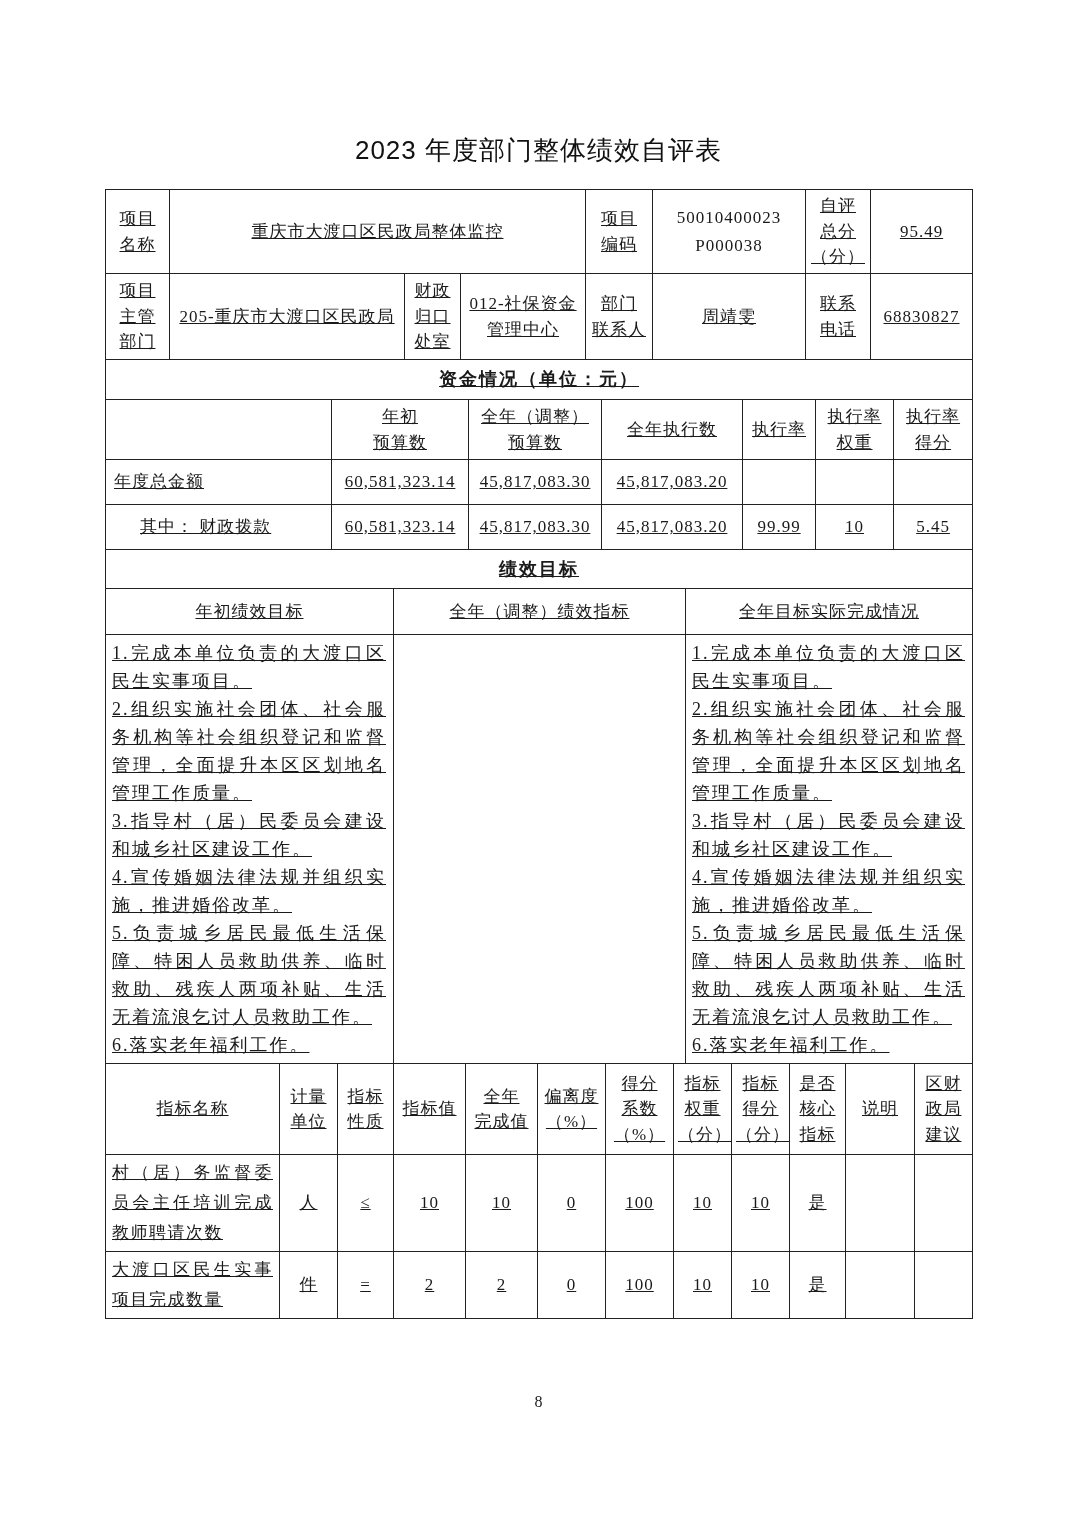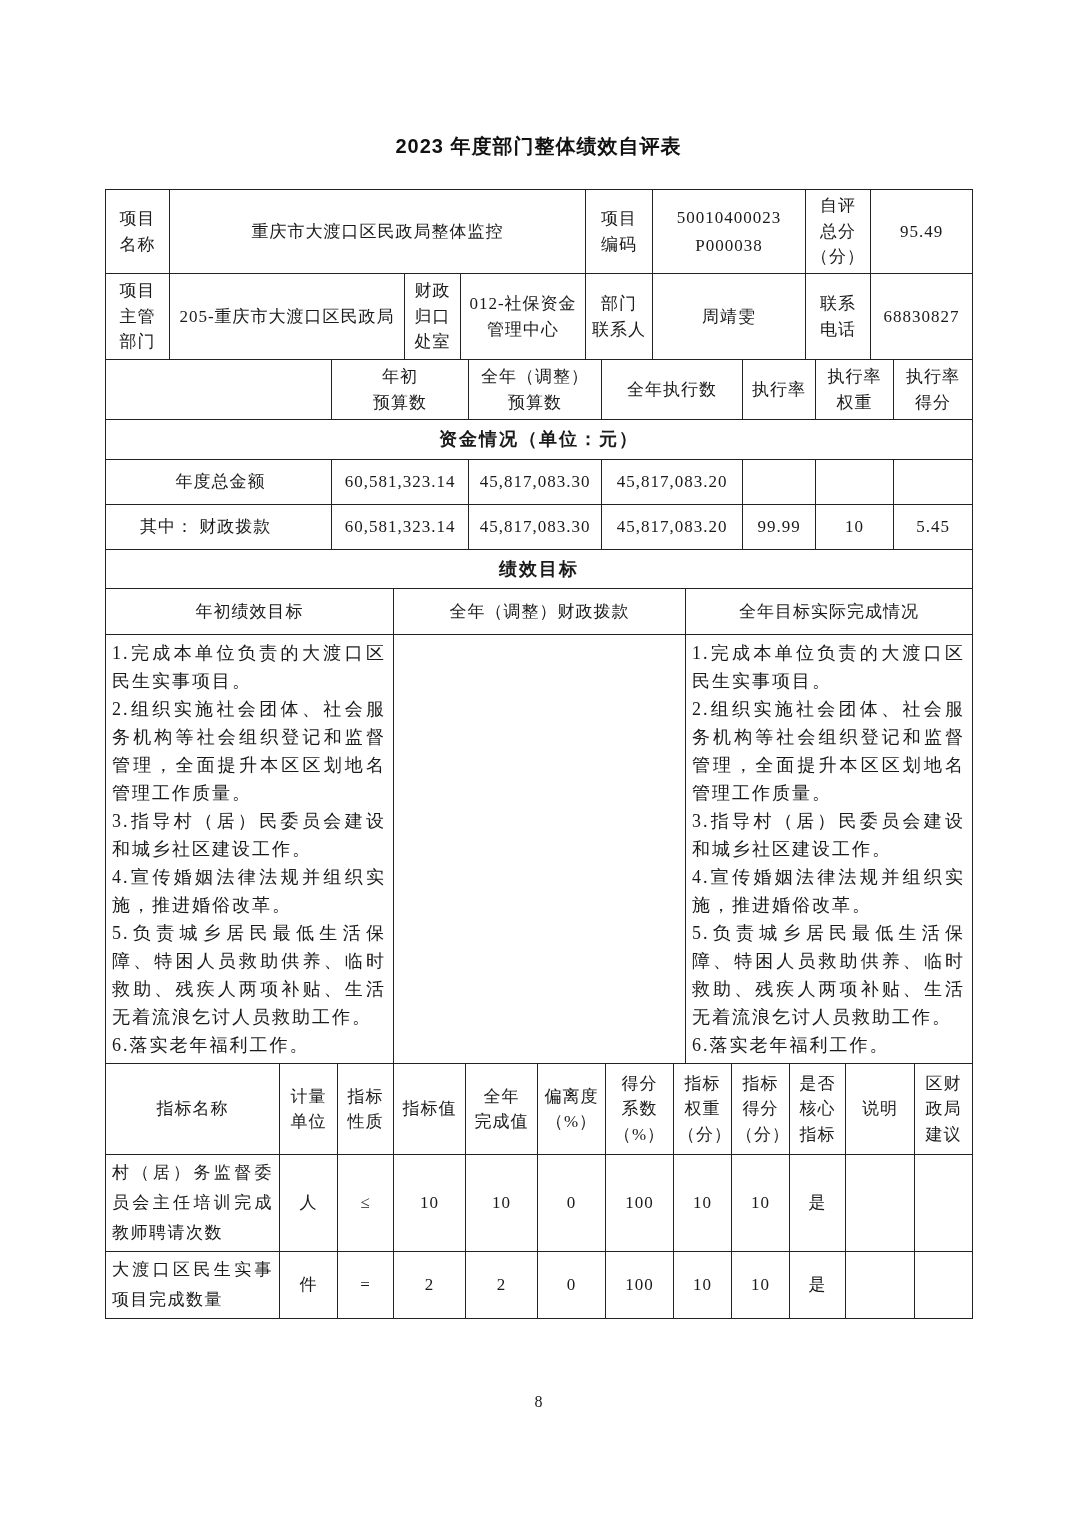--- a/index.html
+++ b/index.html
@@ -13,30 +13,31 @@
     font-family: "Liberation Serif", "DejaVu Serif", serif;
     color: #1a1a1a;
   }
   .doc-title {
     position: absolute;
     top: 133px;
     left: 105px;
     width: 867px;
     text-align: center;
     font-family: "Liberation Sans", "DejaVu Sans", sans-serif;
-    font-weight: 700;
-    font-size: 20px;
+    font-weight: 400;
+    font-size: 26px;
     letter-spacing: 1px;
     color: #111;
   }
   .tables {
     position: absolute;
     top: 190px;
     left: 105px;
     width: 867px;
+    text-decoration: underline;
   }
   table {
     width: 867px;
     table-layout: fixed;
     border-collapse: collapse;
     margin-top: -1px;
   }
   td {
     border: 1px solid #222;
     font-size: 17px;
@@ -46,21 +47,21 @@
     padding: 2px 4px;
     letter-spacing: 1px;
     overflow: hidden;
   }
   .pre { white-space: pre-line; }
   .caption-cell {
     font-weight: 700;
     font-size: 18px;
     letter-spacing: 2px;
   }
-  .left { text-align: center; padding-left: 8px; }
+  .left { text-align: left; padding-left: 8px; }
   .indent { text-align: left; padding-left: 34px; }
   .goal-cell {
     vertical-align: top;
     text-align: justify;
     padding: 4px 7px 4px 6px;
     font-size: 18px;
     line-height: 28px;
     letter-spacing: 2px;
   }
   .goal-item { text-align: justify; }
@@ -142,36 +143,36 @@
       <colgroup>
         <col style="width:226px">
           <col style="width:137px">
           <col style="width:133px">
           <col style="width:141px">
         <col style="width:73px">
           <col style="width:78px">
           <col style="width:79px">
       </colgroup>
       <tbody>
-          <tr style="height:60px">
+          <tr style="height:40px">
+        <td colspan="7" class="caption-cell">资金情况（单位：元）</td>
+      </tr>
+      <tr style="height:60px">
         <td></td>
         <td class="pre">年初
 预算数</td>
         <td class="pre">全年（调整）
 预算数</td>
         <td>全年执行数</td>
         <td>执行率</td>
         <td class="pre">执行率
 权重</td>
         <td class="pre">执行率
 得分</td>
       </tr>
-      <tr style="height:40px">
-        <td colspan="7" class="caption-cell">资金情况（单位：元）</td>
-      </tr>
       <tr style="height:45px">
         <td class="left">年度总金额</td>
         <td>60,581,323.14</td>
         <td>45,817,083.30</td>
         <td>45,817,083.20</td>
         <td></td>
         <td></td>
         <td></td>
       </tr>
       <tr style="height:45px">
@@ -191,21 +192,21 @@
         <col style="width:288px">
           <col style="width:292px">
           <col style="width:287px">
       </colgroup>
       <tbody>
           <tr style="height:39px">
         <td colspan="3" class="caption-cell">绩效目标</td>
       </tr>
       <tr style="height:46px">
         <td>年初绩效目标</td>
-        <td>全年（调整）财政拨款</td>
+        <td>全年（调整）绩效指标</td>
         <td>全年目标实际完成情况</td>
       </tr>
       <tr style="height:422px">
         <td class="goal-cell">
           <div class="goal-item">1.完成本单位负责的大渡口区民生实事项目。</div>
           <div class="goal-item">2.组织实施社会团体、社会服务机构等社会组织登记和监督管理，全面提升本区区划地名管理工作质量。</div>
           <div class="goal-item">3.指导村（居）民委员会建设和城乡社区建设工作。</div>
           <div class="goal-item">4.宣传婚姻法律法规并组织实施，推进婚俗改革。</div>
           <div class="goal-item">5.负责城乡居民最低生活保障、特困人员救助供养、临时救助、残疾人两项补贴、生活无着流浪乞讨人员救助工作。</div>
           <div class="goal-item">6.落实老年福利工作。</div>

